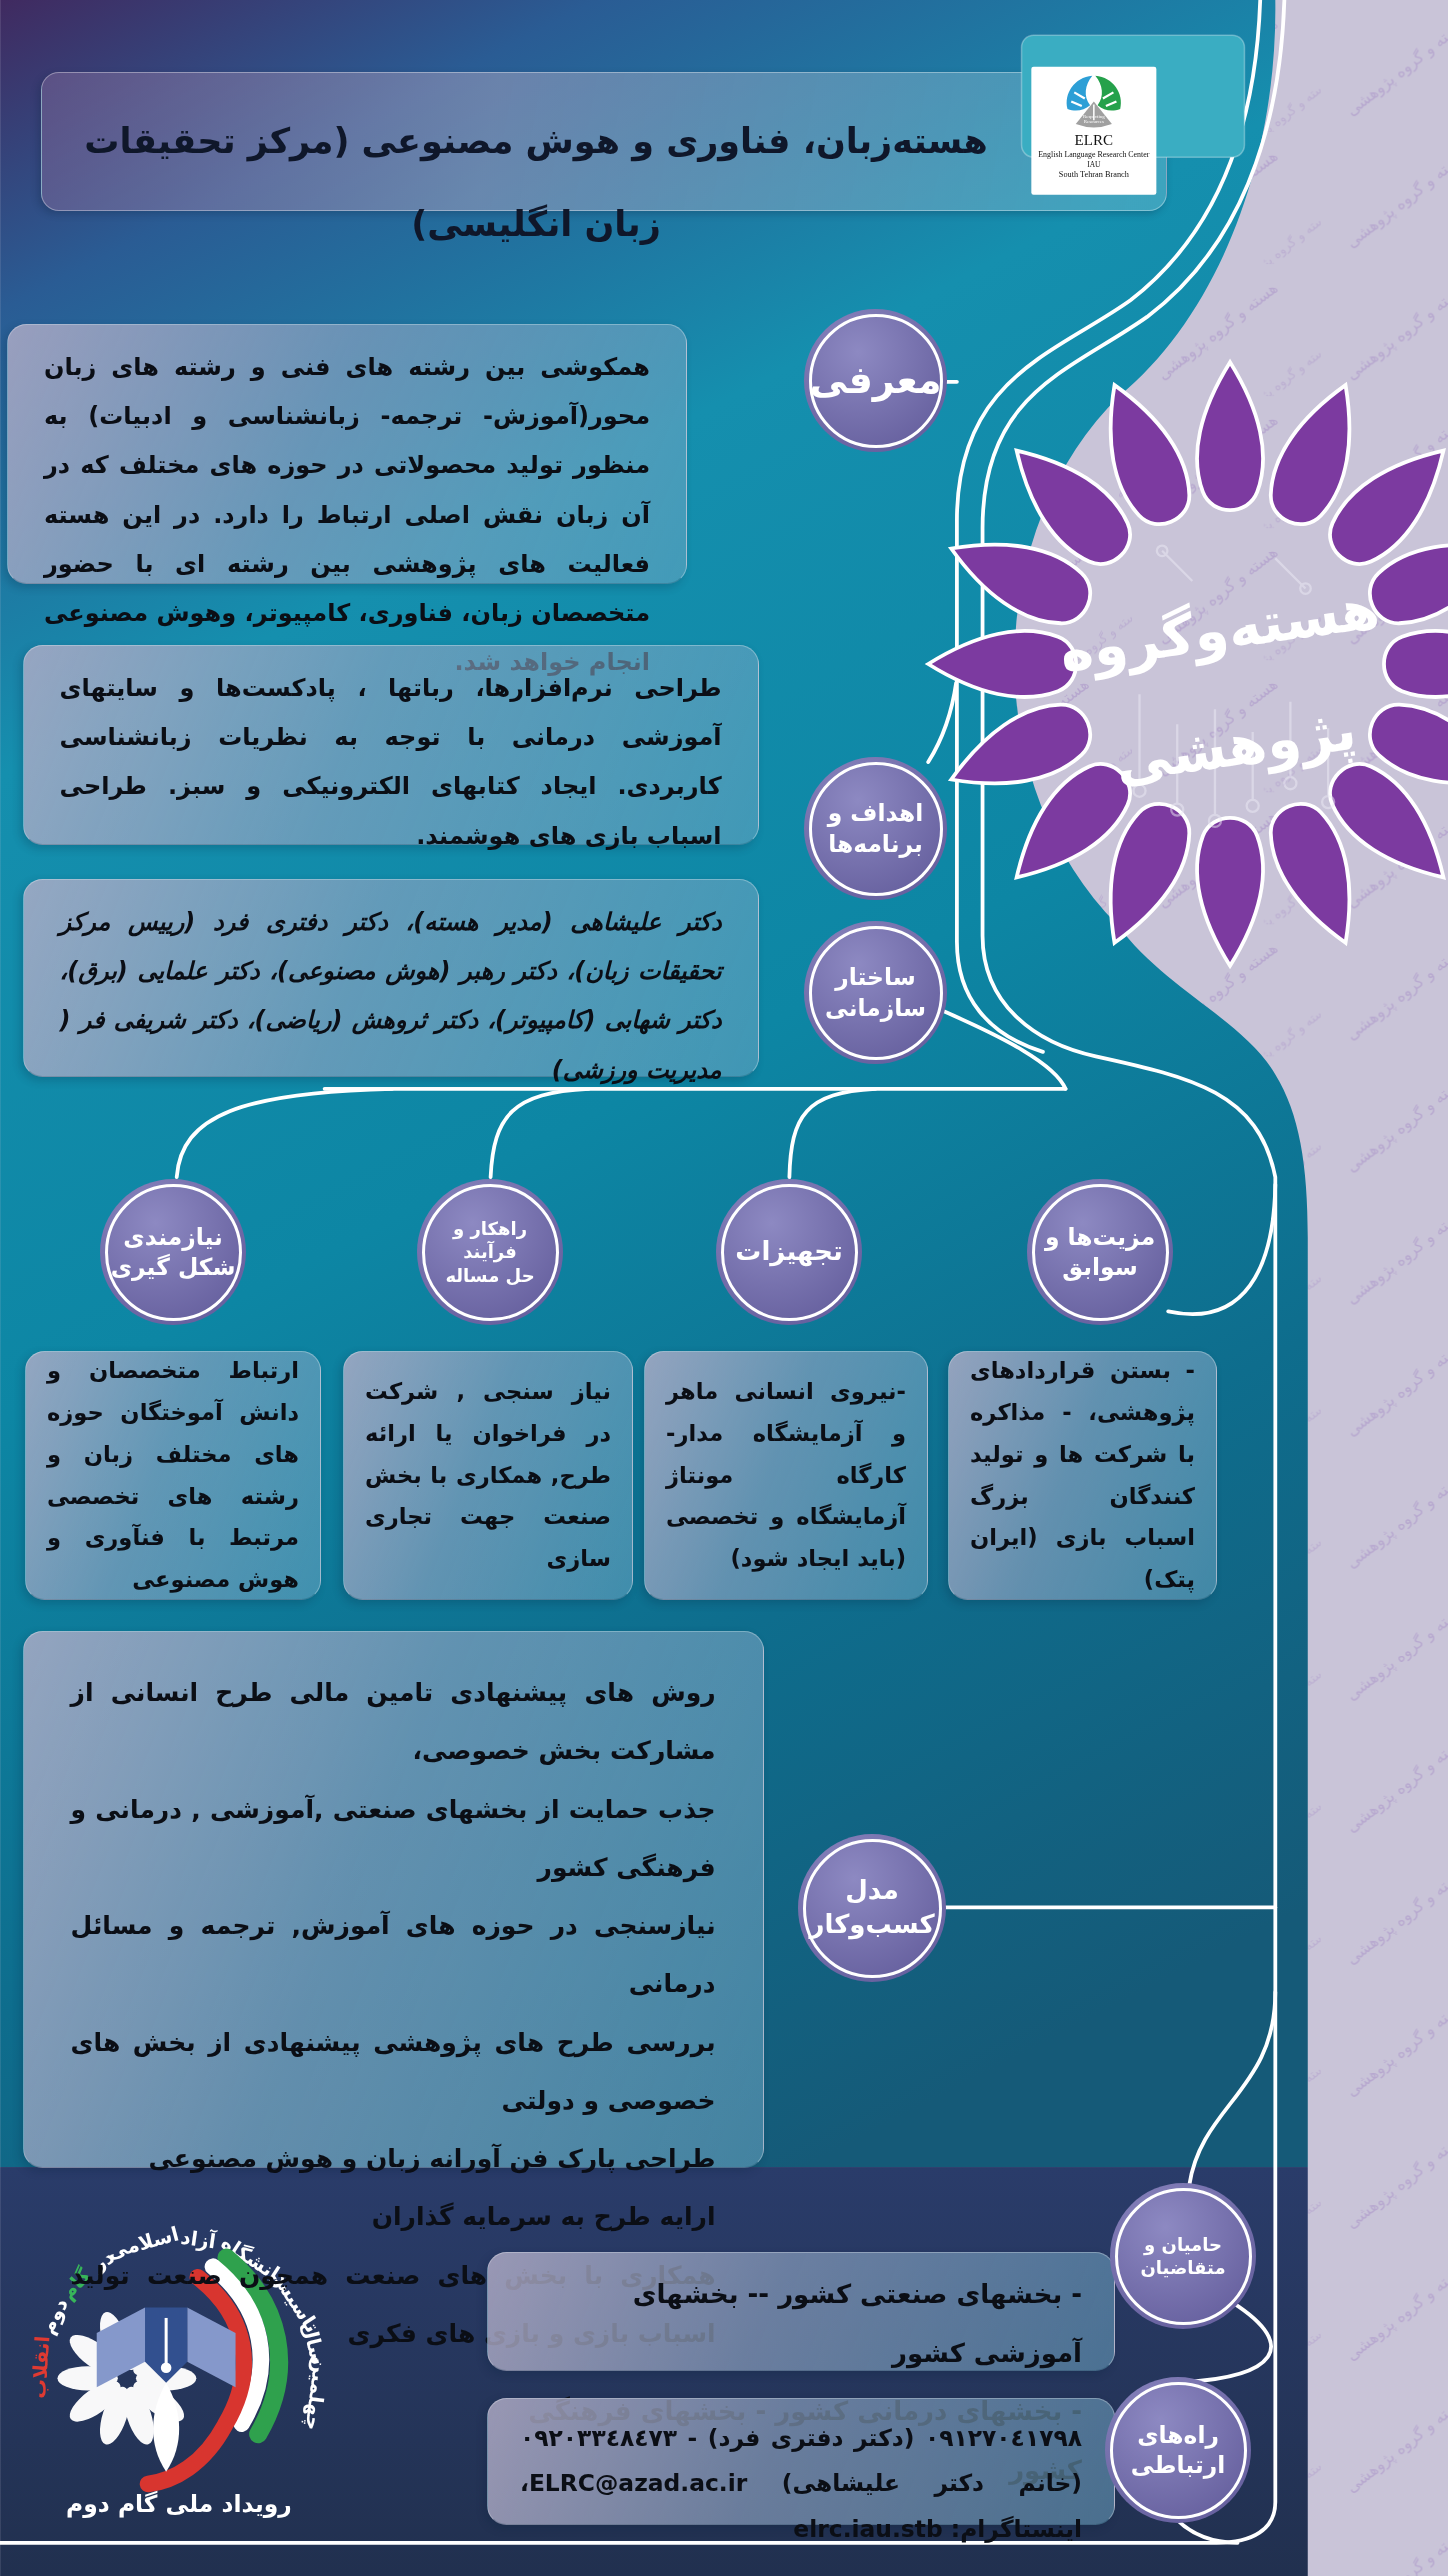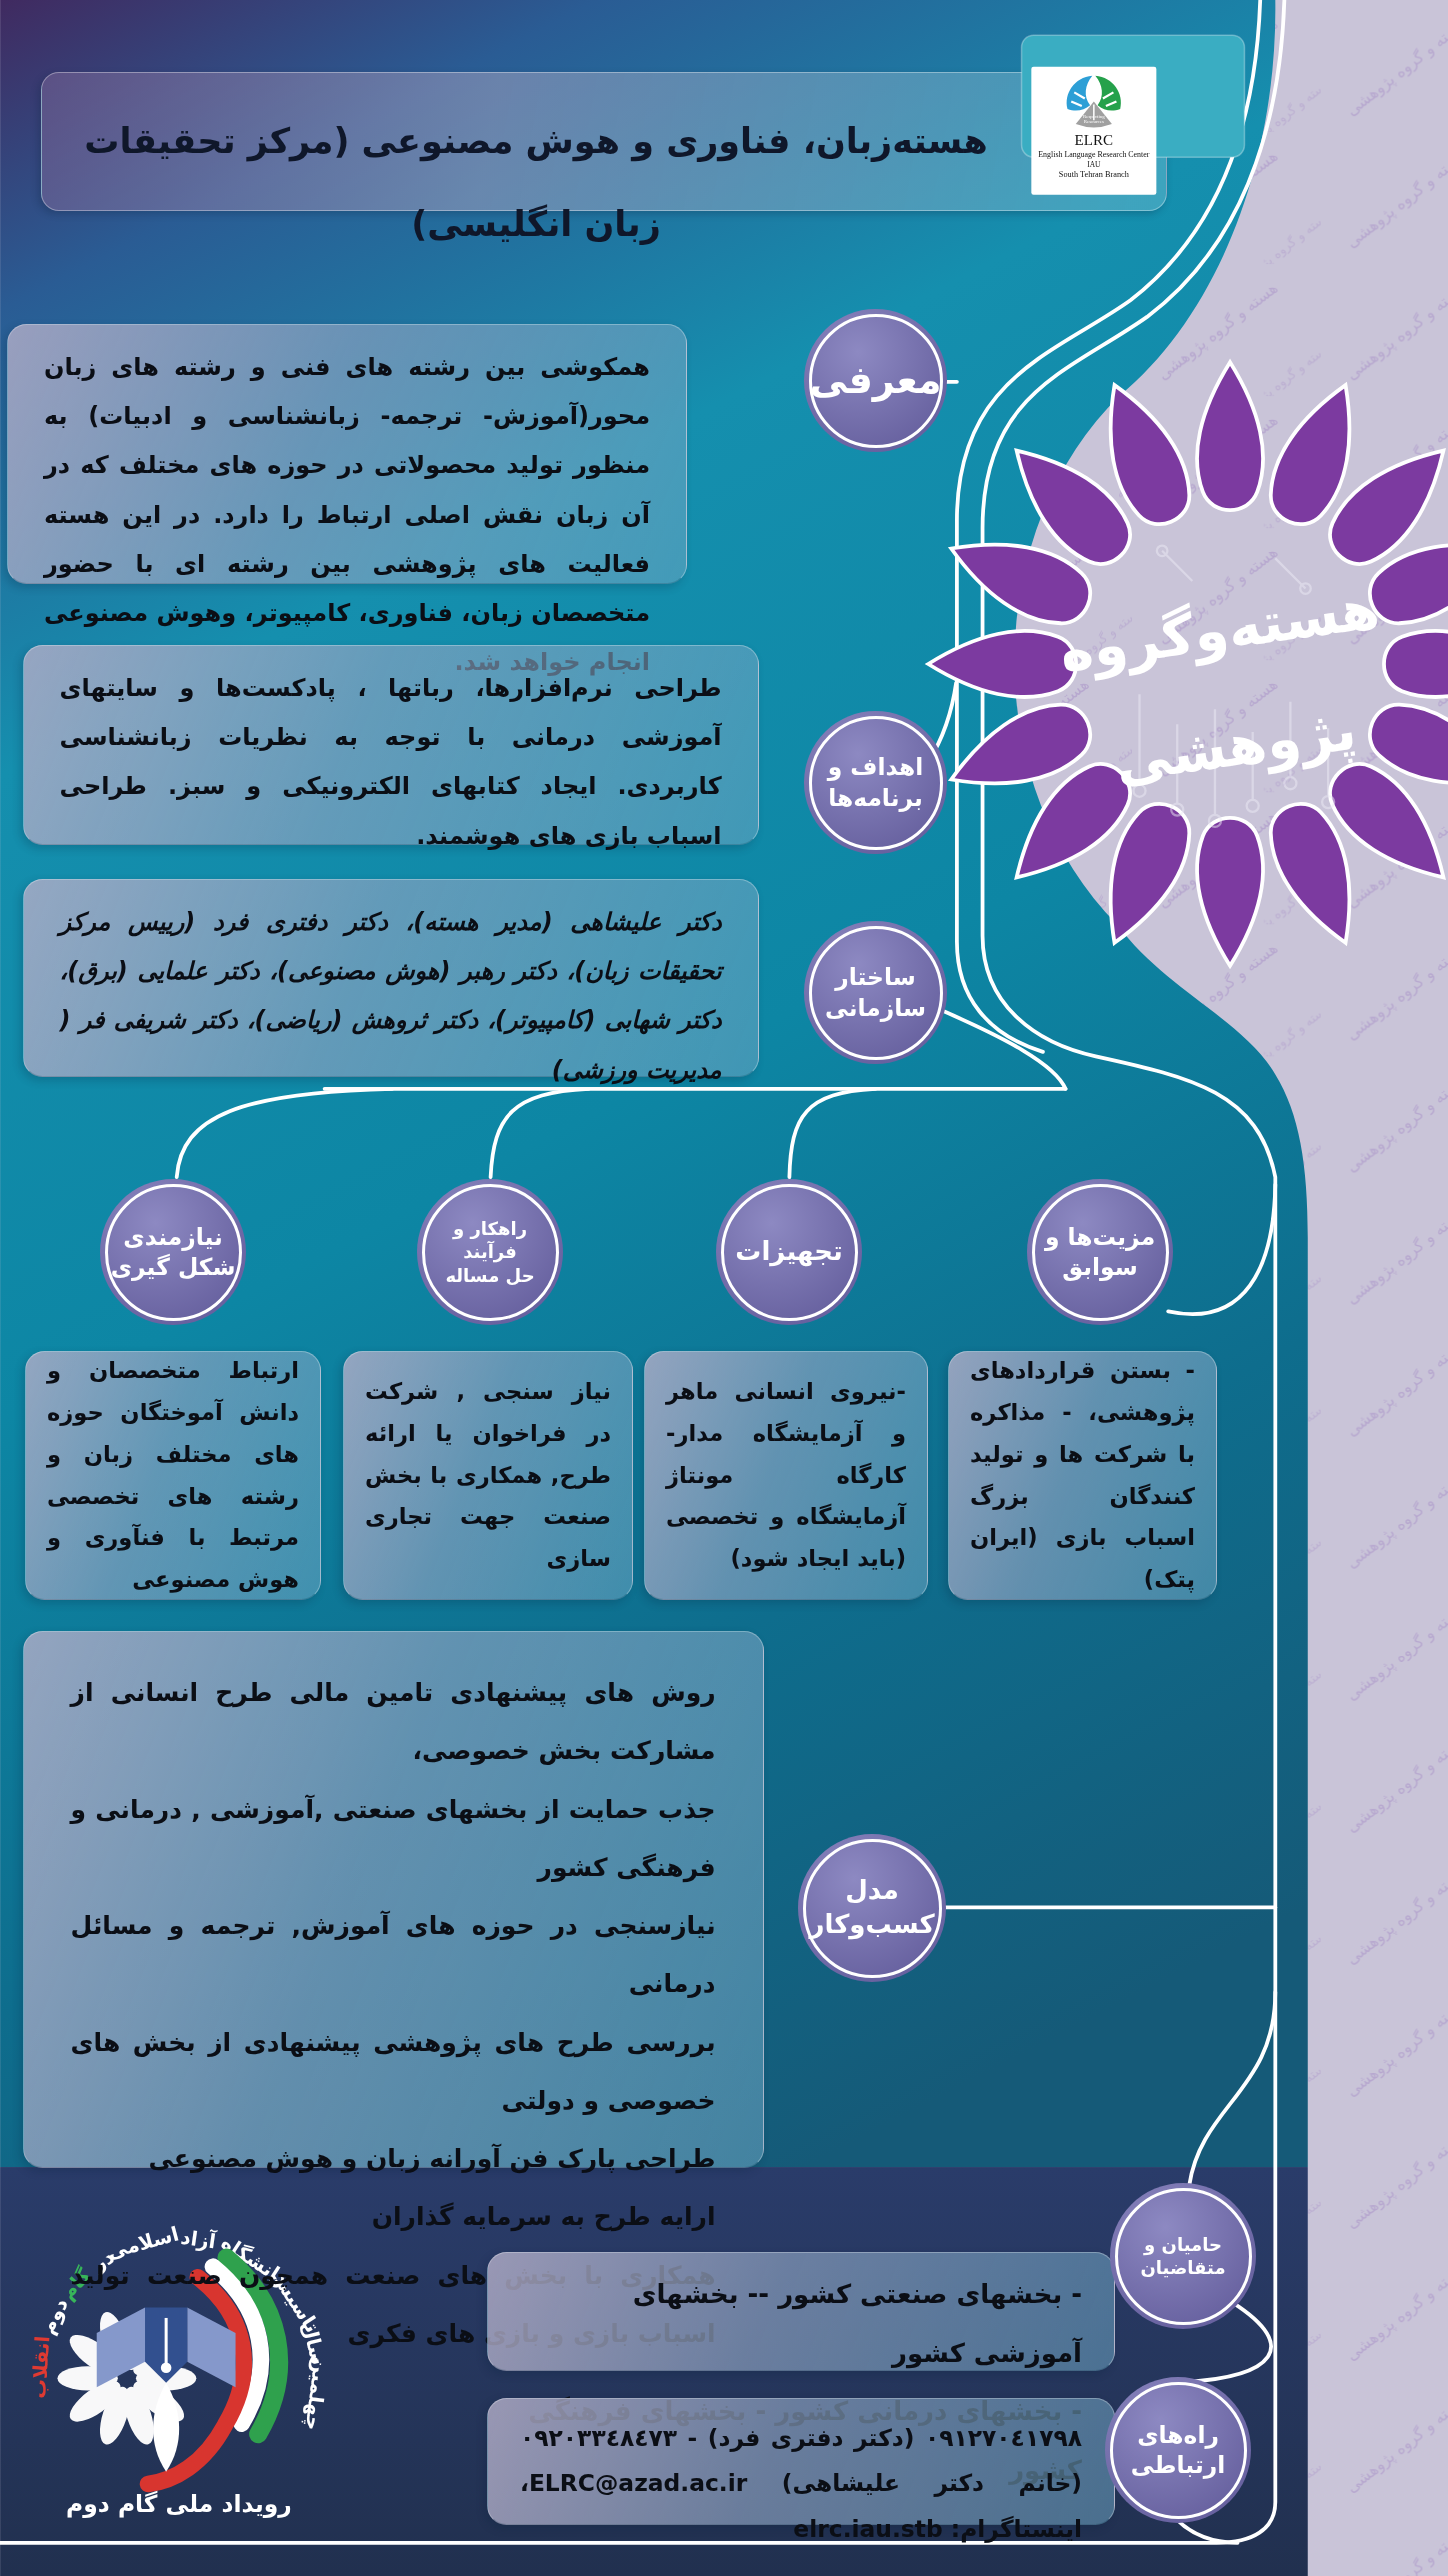--- a/index.html
+++ b/index.html
@@ -223,21 +223,21 @@
       <text x="110" y="183" font-size="10">IAU</text>
       <text x="110" y="196" font-size="11">South Tehran Branch</text>
     </g>
   </svg>
 </div>
 
 <div class="panel p-top" style="left:7px;top:324px;width:680px;height:260px;">همکوشی بین رشته های فنی و رشته های زبان محور(آموزش- ترجمه- زبانشناسی و ادبیات) به منظور تولید محصولاتی در حوزه های مختلف که در آن زبان نقش اصلی ارتباط را دارد. در این هسته فعالیت های پژوهشی بین رشته ای با حضور متخصصان زبان، فناوری، کامپیوتر، وهوش مصنوعی انجام خواهد شد.</div>
 <div class="circle f44" style="left:804px;top:309px;width:143px;height:143px;">معرفی</div>
 
 <div class="panel p-top" style="left:22.6px;top:645px;width:736px;height:200px;">طراحی نرم‌افزارها، رباتها ،  پادکست‌ها و سایتهای آموزشی  درمانی با توجه به نظریات زبانشناسی کاربردی.  ایجاد کتابهای الکترونیکی و سبز. طراحی اسباب بازی های هوشمند.</div>
-<div class="circle f31" style="left:804px;top:711px;width:143px;height:143px;text-align:center;">اهداف و
+<div class="circle f31" style="left:804px;top:757px;width:143px;height:143px;text-align:center;">اهداف و
 برنامه‌ها</div>
 
 <div class="panel p-top" style="left:22.6px;top:879px;width:736px;height:198px;font-style:italic;">دکتر علیشاهی (مدیر هسته)، دکتر دفتری فرد (رییس مرکز تحقیقات زبان)، دکتر رهبر (هوش مصنوعی)، دکتر علمایی (برق)، دکتر شهابی (کامپیوتر)، دکتر ثروهش (ریاضی)، دکتر شریفی فر ( مدیریت ورزشی)</div>
 <div class="circle f31" style="left:804px;top:921px;width:143px;height:143px;">ساختار
 سازمانی</div>
 
 <div class="circle f31" style="left:100px;top:1179px;width:146px;height:146px;">نیازمندی
 شکل گیری</div>
 <div class="circle f29" style="left:417px;top:1179px;width:146px;height:146px;">راهکار و
 فرآیند

